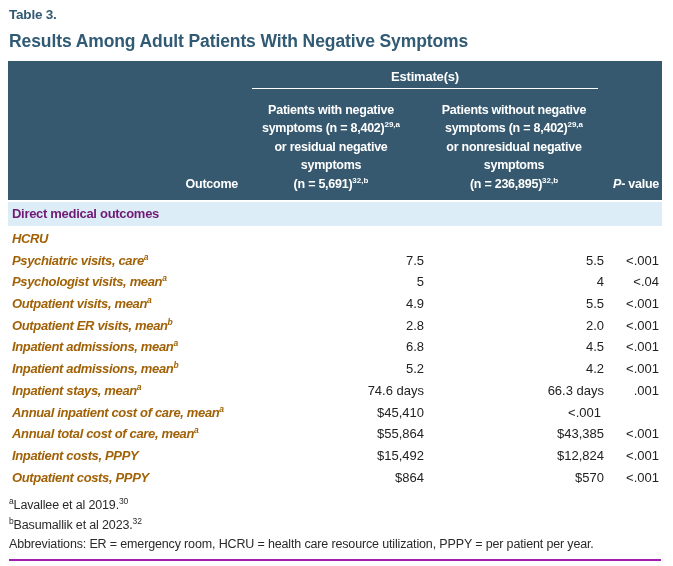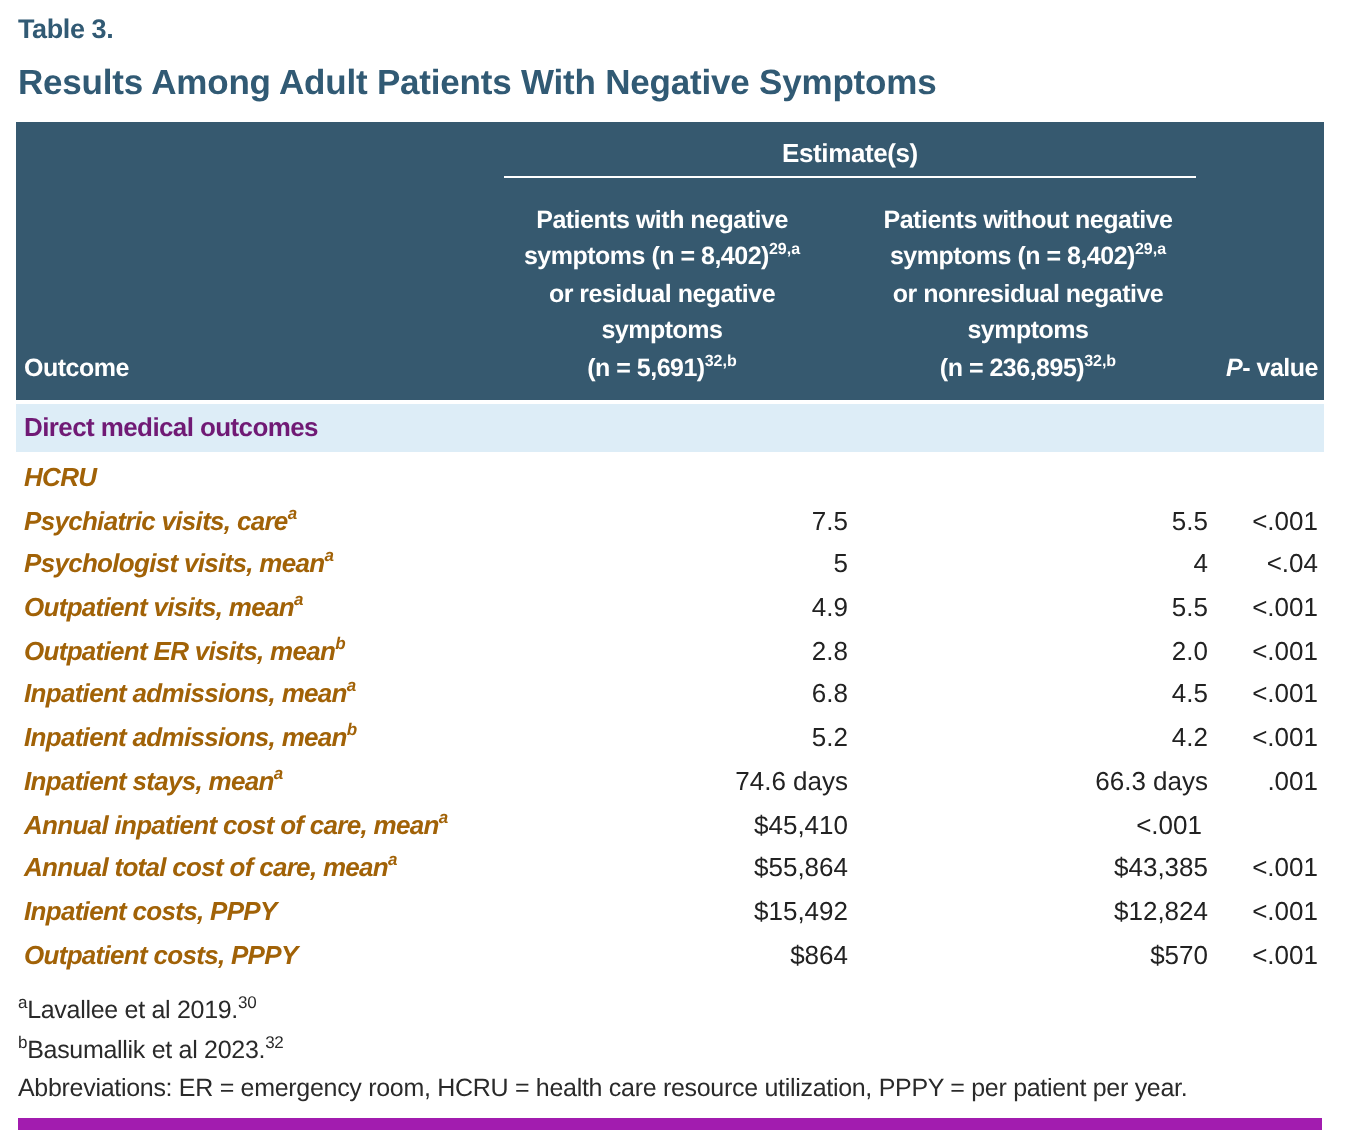--- a/index.html
+++ b/index.html
@@ -24,21 +24,21 @@
   
   .thead { background: #36596f; color: #ffffff; height: 139px; display: flex; flex-direction: column; }
   .estimate-row { display: grid; grid-template-columns: 230px 366px 58px; padding-top: 8px; }
   .estimate-cell {
     grid-column: 2 / 3; text-align: center; font-weight: bold; font-size: 13px;
     padding-bottom: 4px; border-bottom: 1.5px solid #ffffff; margin: 0 6px 0 14px;
     letter-spacing: -0.2px;
   }
   .header-row { flex: 1; align-items: end; padding-bottom: 7px; }
   .th { font-weight: bold; font-size: 12.5px; line-height: 18.5px; letter-spacing: -0.25px; }
-  .th-outcome { padding-left: 4px; }
+  .th-outcome { padding-left: 4px; text-align: right; }
   .th-center { text-align: center; }
   .th-p { text-align: right; padding-right: 3px; white-space: nowrap; }
   .th-p .p-ital { font-style: italic; }
   .th sup { font-size: 8px; line-height: 0; letter-spacing: 0; }
 
   
   .section-band {
     margin-top: 2px; background: #ddedf7; height: 24px; line-height: 24px;
     font-weight: bold; font-size: 13px; padding-left: 4px; letter-spacing: -0.3px; color: #701a75;
   }
@@ -50,21 +50,21 @@
   .td-label sup { font-size: 8.5px; line-height: 0; }
   .td-val { text-align: right; font-size: 13px; color: #222222; white-space: nowrap; }
   .td-p { text-align: right; font-size: 13px; color: #222222; padding-right: 3px; white-space: nowrap; }
 
   
   .footnotes { margin: 7px 11px 0 9px; }
   .footnote { font-size: 12.5px; line-height: 20px; color: #2a2a2a; letter-spacing: -0.15px; }
   .footnote sup { font-size: 8.5px; line-height: 0; }
   .abbrev {
     font-size: 12.5px; line-height: 19px; color: #2a2a2a; letter-spacing: -0.15px;
-    padding-bottom: 5px; border-bottom: 6px solid #a21caf; margin-right: 1px;
+    padding-bottom: 5px; border-bottom: 2px solid #a21caf; margin-right: 1px;
   }
 </style>
 </head>
 <body>
 
 <div class="page">
 
   <div class="table-label">Table 3.</div>
   <div class="table-title">Results Among Adult Patients With Negative Symptoms</div>
 

